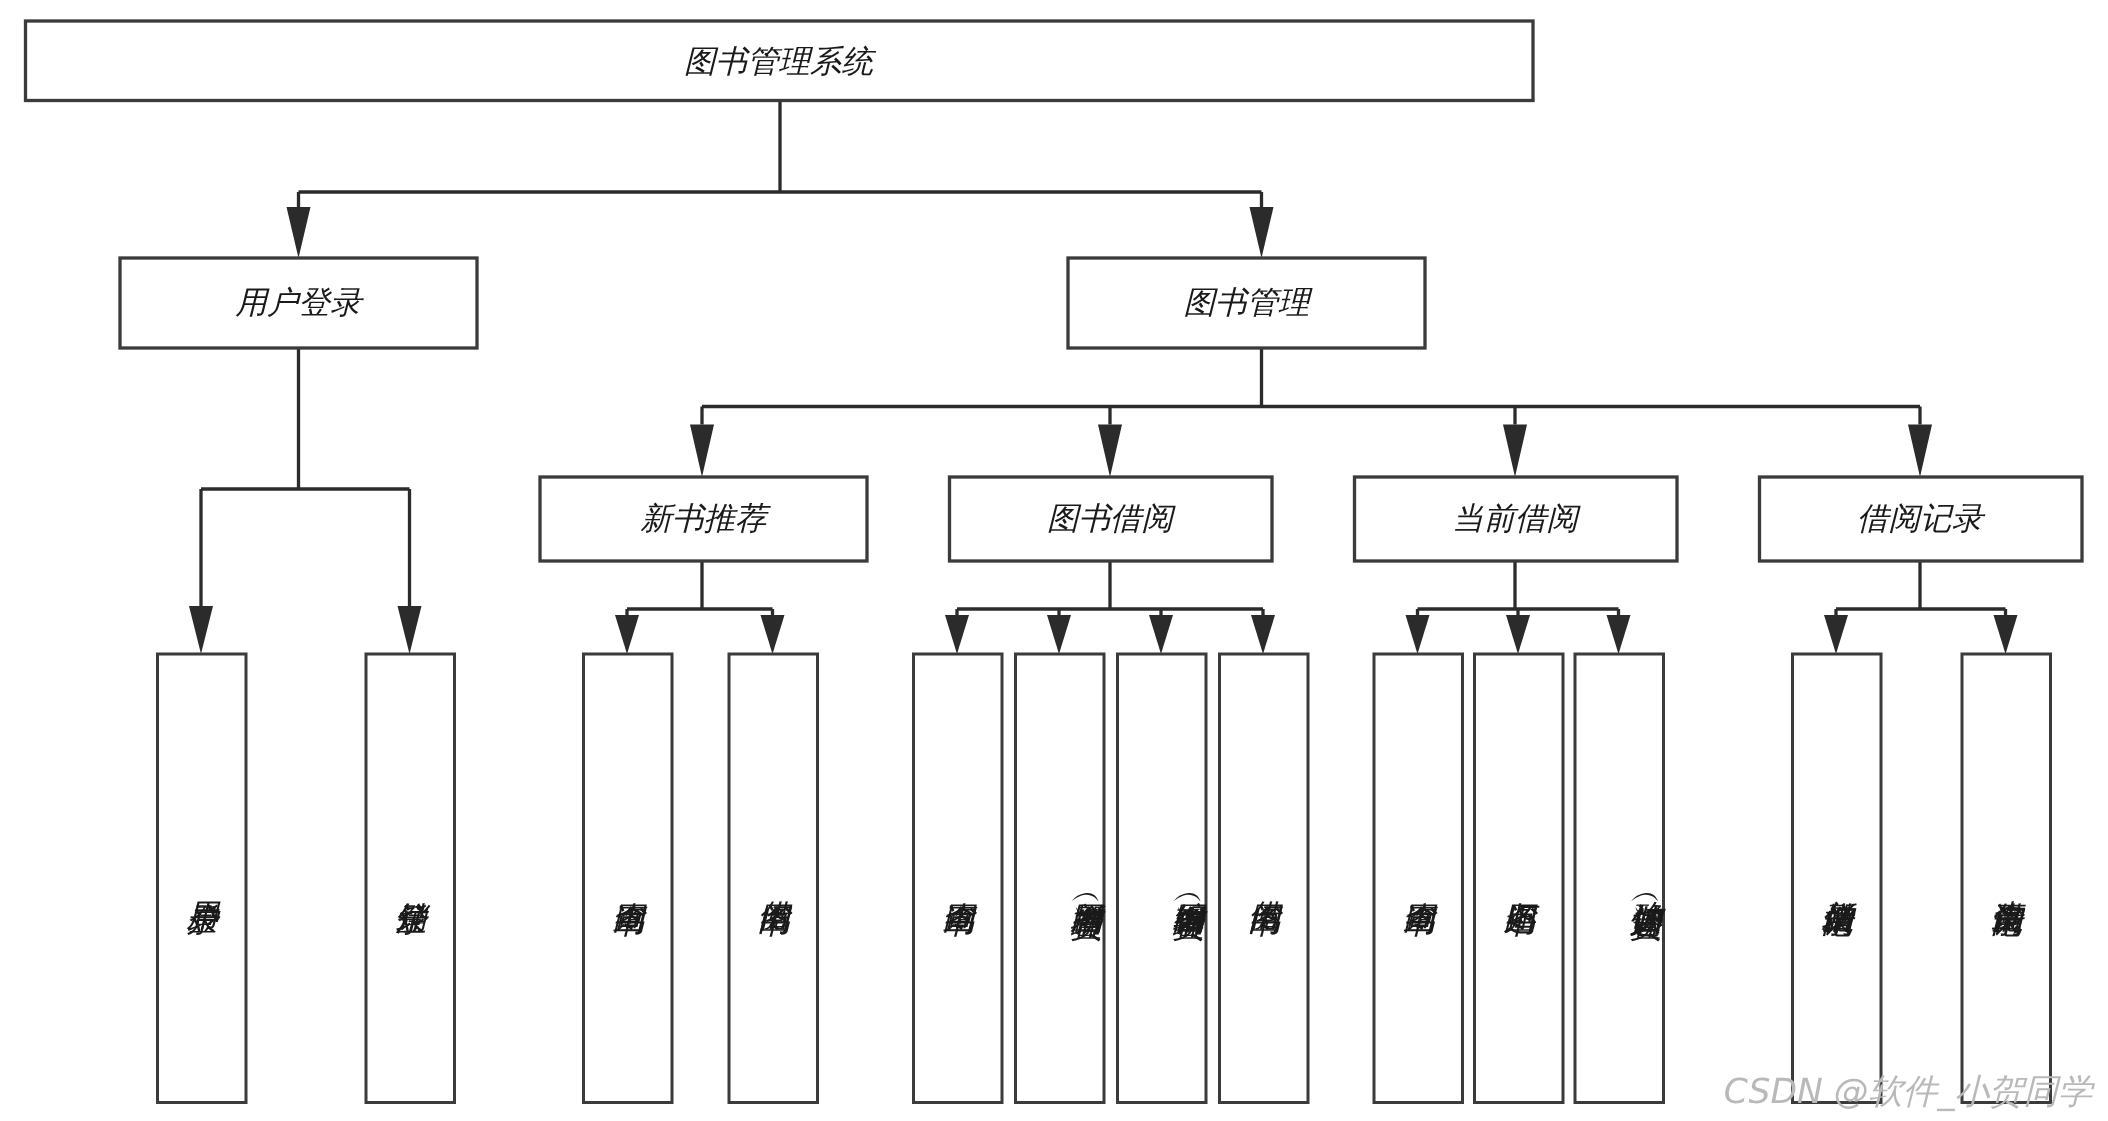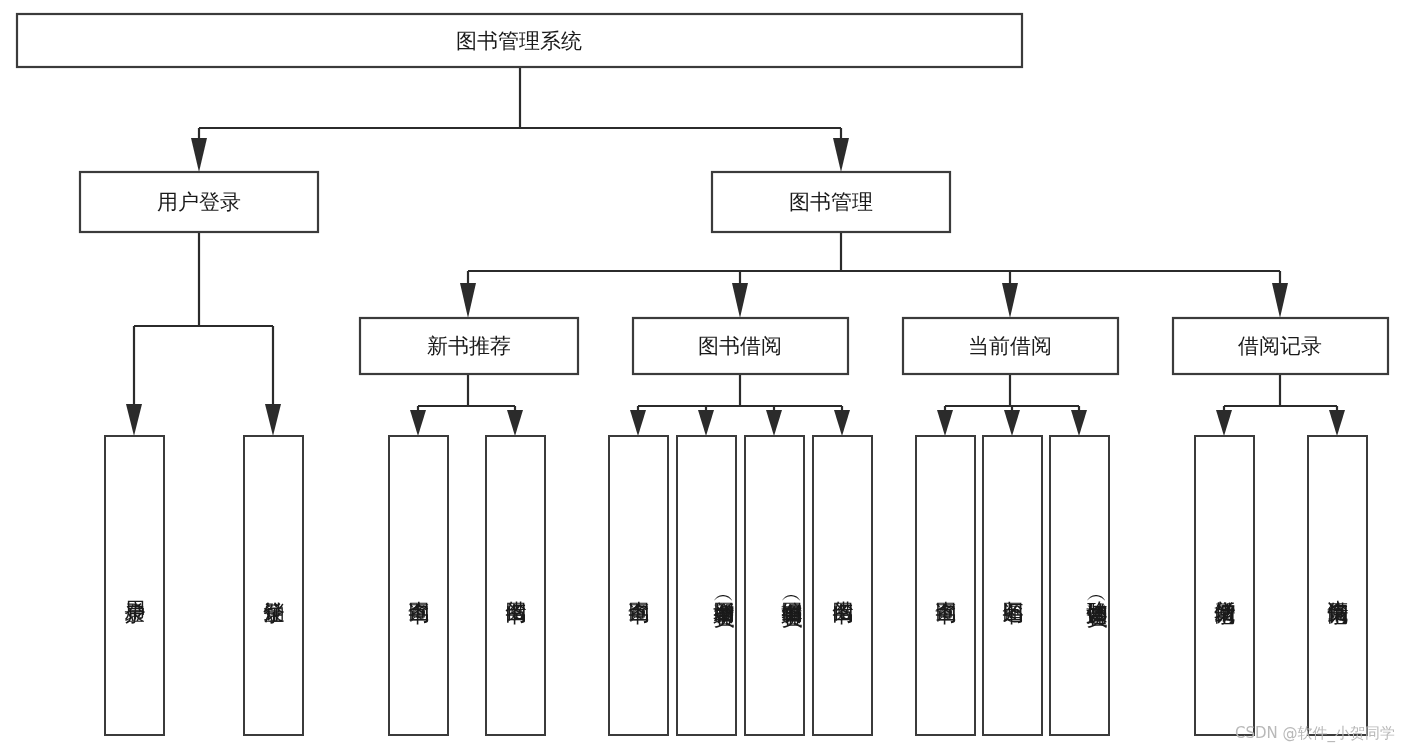--- a/index.html
+++ b/index.html
@@ -12,20 +12,21 @@
     font-family: "DejaVu Sans", "Liberation Sans", sans-serif;
     width: 1405px;
     height: 747px;
     overflow: hidden;
   }
   #diagram-root {
     position: relative;
     width: 1405px;
     height: 747px;
     background: #ffffff;
+    font-style: italic;
   }
   svg#chart-svg {
     position: absolute;
     left: 0;
     top: 0;
     width: 1405px;
     height: 747px;
     display: block;
   }
   .box-rect {
@@ -71,21 +72,21 @@
   }
   .leaf-label-wrap.top-aligned {
     align-items: flex-start;
     padding-top: 6px;
   }
   .watermark {
     position: absolute;
     right: 10px;
     bottom: 4px;
     font-family: "DejaVu Sans", "Liberation Sans", sans-serif;
-    font-size: 15px;
+    font-size: 23px;
     color: #b9b9b9;
     white-space: nowrap;
     pointer-events: none;
   }
 </style>
 </head>
 <body>
 
 <div id="diagram-root">
 

